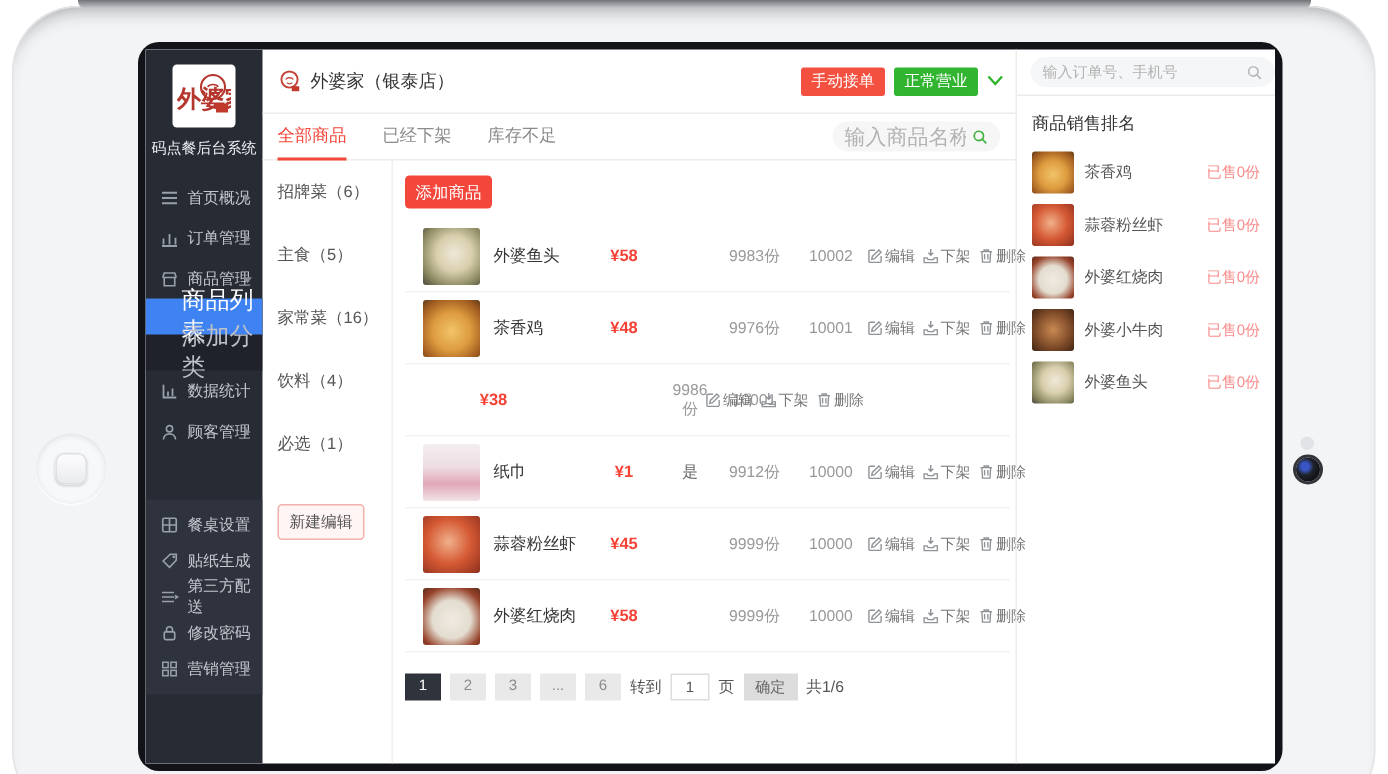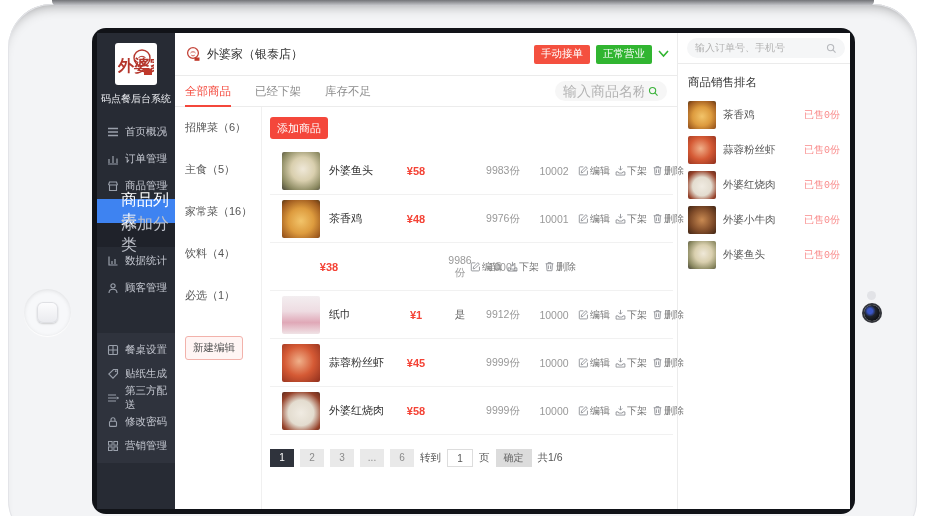--- a/index.html
+++ b/index.html
@@ -110,21 +110,21 @@
   .pager { display:flex; align-items:center; gap:6px; margin-top:14px; font-size:10.5px; color:#555; }
   .pg { min-width:24px; height:18px; line-height:18px; text-align:center; background:#e9e9e9;
         color:#8a8a8a; font-size:10px; cursor:pointer; }
   .pg.active { background:#2f333c; color:#fff; }
   .goto-input { width:26px; height:18px; border:1px solid #ddd; text-align:center; font-size:10px;
         color:#555; outline:none; font-family:inherit; }
   .btn-confirm { height:18px; padding:0 8px; background:#dcdcdc; border:none; color:#666;
         font-size:10px; cursor:pointer; }
 
   
-  .rightcol { width:173px; flex-shrink:0; border-left:1px solid #ececec; display:flex; flex-direction:column;font-family:Liberation Mono, monospace; }
+  .rightcol { width:173px; flex-shrink:0; border-left:1px solid #ececec; display:flex; flex-direction:column; }
   .rc-top { height:31px; border-bottom:1px solid #ebebeb; display:flex; align-items:center;
             padding:0 9px; gap:8px; }
   .rc-search { flex:1; height:20px; background:#f5f6f7; border-radius:11px; display:flex;
             align-items:center; padding:0 8px; gap:4px; }
   .rc-search input { flex:1; min-width:0; border:none; background:transparent; outline:none;
             font-size:10px; color:#888; font-family:inherit; }
   .rc-search input::placeholder { color:#b3b3b3; }
   .rc-body { padding:11px 10px 0; }
   .rc-title { font-size:11.5px; color:#333; margin-bottom:11px; }
   .rk-item { display:flex; align-items:center; gap:7px; margin-bottom:7px; }

